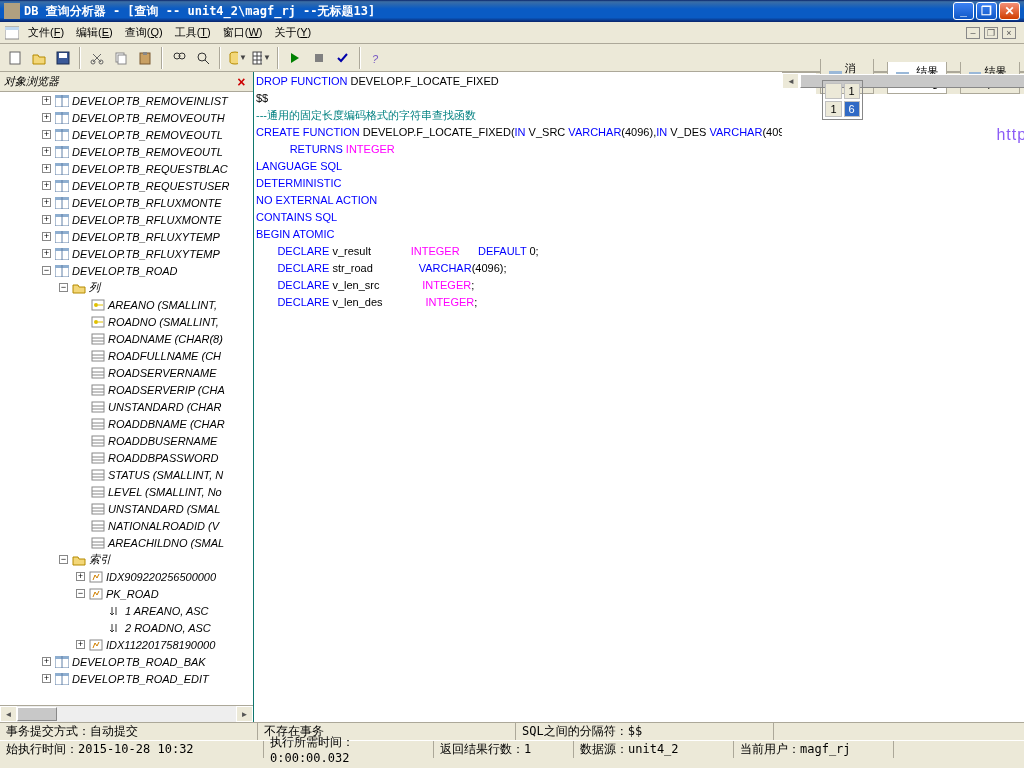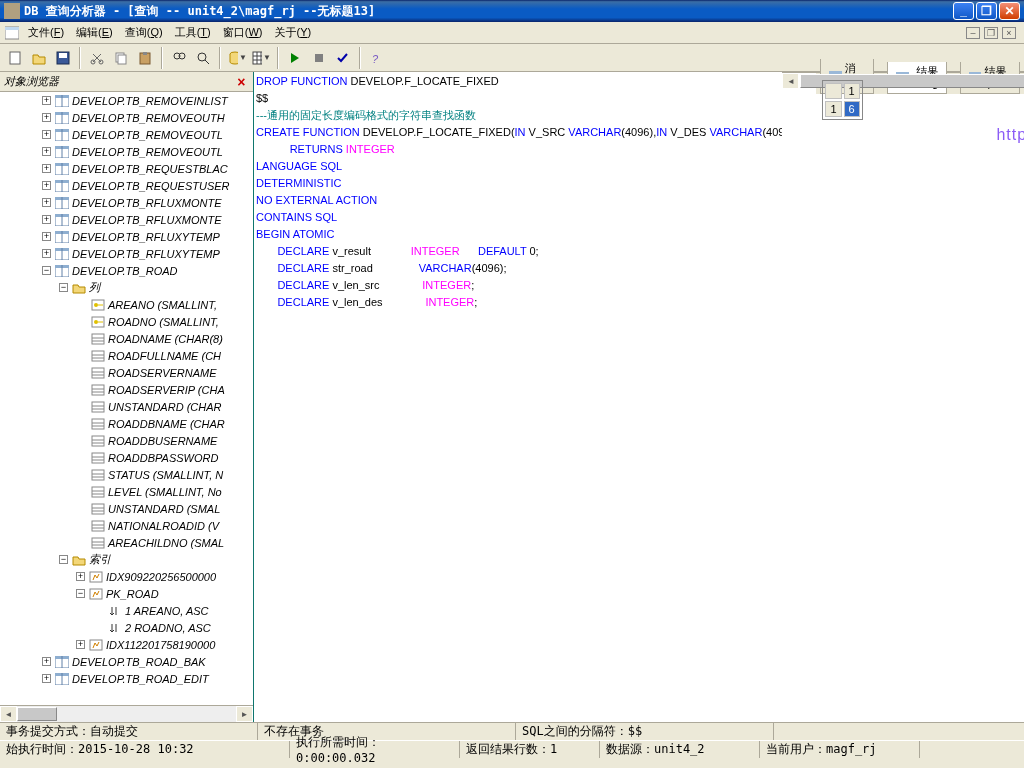--- a/index.html
+++ b/index.html
@@ -632,18 +632,18 @@
       </div>
   </div>
 </div>
 
 <div class="statusbar" id="status1">
     <div class="cell" style="width: 258px;">事务提交方式：自动提交</div>
     <div class="cell" style="width: 258px;">不存在事务</div>
     <div class="cell" style="width: 258px;">SQL之间的分隔符：$$</div>
   </div>
 <div class="statusbar2" id="status2">
-    <div class="cell" style="width: 290px;">始执行时间：2015-10-28 10:32</div>
+    <div class="cell" style="width: 264px;">始执行时间：2015-10-28 10:32</div>
     <div class="cell" style="width: 170px;">执行所需时间：0:00:00.032</div>
     <div class="cell" style="width: 140px;">返回结果行数：1</div>
     <div class="cell" style="width: 160px;">数据源：unit4_2</div>
     <div class="cell" style="width: 160px;">当前用户：magf_rj</div>
   </div>
 
 </body></html>

